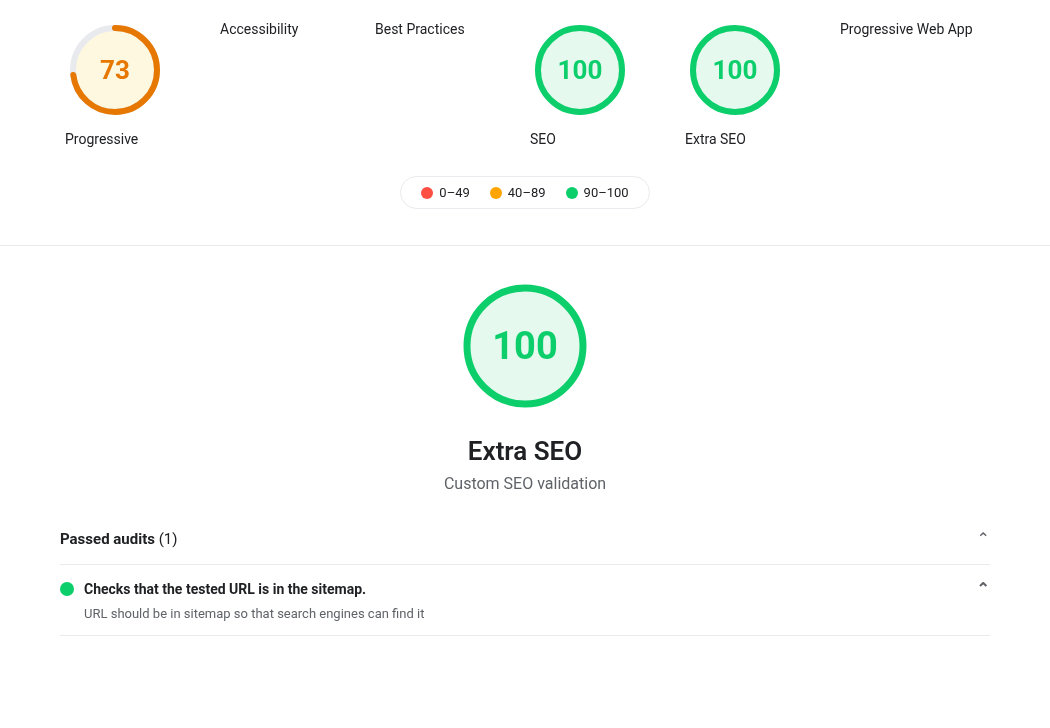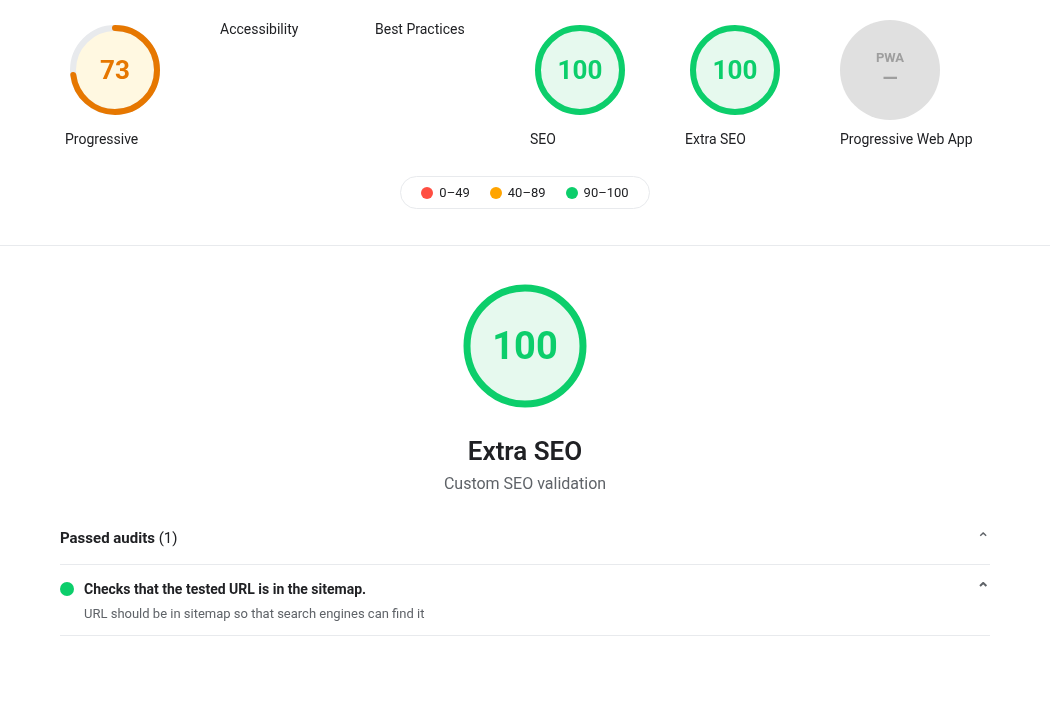--- a/index.html
+++ b/index.html
@@ -130,21 +130,21 @@
       color: #5f6368;
     }
 
     .audits-section {
       padding: 0 60px;
     }
 
     .audits-header {
       display: flex;
       justify-content: space-between;
-      align-items: flex-start;
+      align-items: center;
       padding: 16px 0;
       border-bottom: 1px solid #e8eaed;
       cursor: pointer;
       gap: 32px;
     }
 
     .audits-title {
       font-size: 15px;
       font-weight: 700;
       color: #202124;
@@ -263,28 +263,20 @@
       <div style="position:absolute;top:8px;left:8px;width:84px;height:84px;border-radius:50%;background:#e6f9ee;"></div>
       <svg viewBox="0 0 100 100">
         <circle cx="50" cy="50" r="42" fill="none" stroke="#0cce6b" stroke-width="6"></circle>
       </svg>
       <span class="score-value color-green">100</span>
     </div>
     <span class="score-label">Extra SEO</span>
   </div>
 
   <div class="score-card">
-    <div class="score-circle-wrapper">
-      <div class="pwa-inner">
-        <div>
-          <div class="pwa-text">PWA</div>
-          <div class="pwa-dash" style="text-align:center;">—</div>
-        </div>
-      </div>
-    </div>
     <span class="score-label">Progressive Web App</span>
   </div>
 </div>
 
 <div style="display:flex;justify-content:center;padding: 0 0 20px;">
   <div class="legend-bar">
     <div class="legend-item">
       <div class="legend-dot dot-red"></div>
       <span>0–49</span>
     </div>

